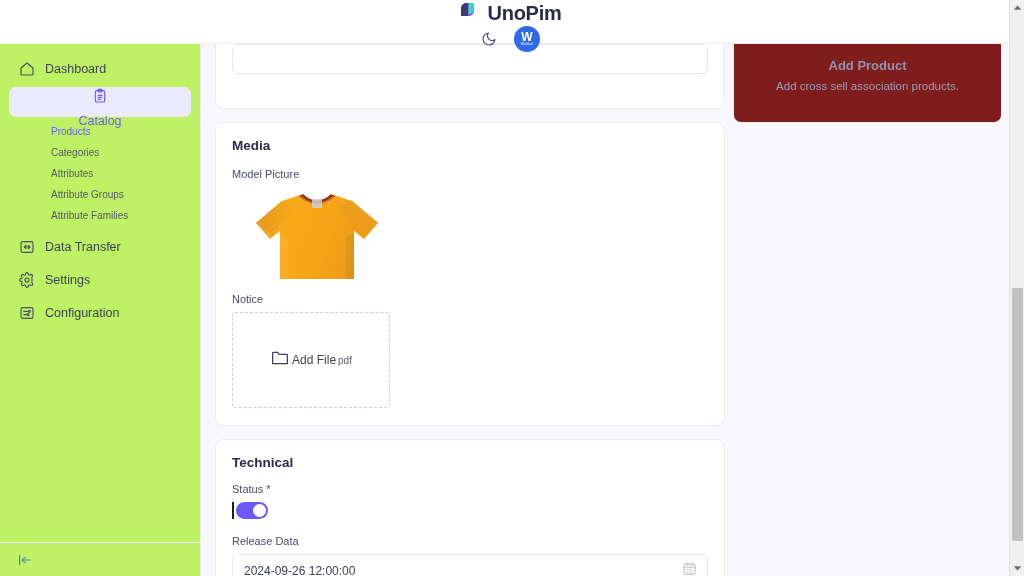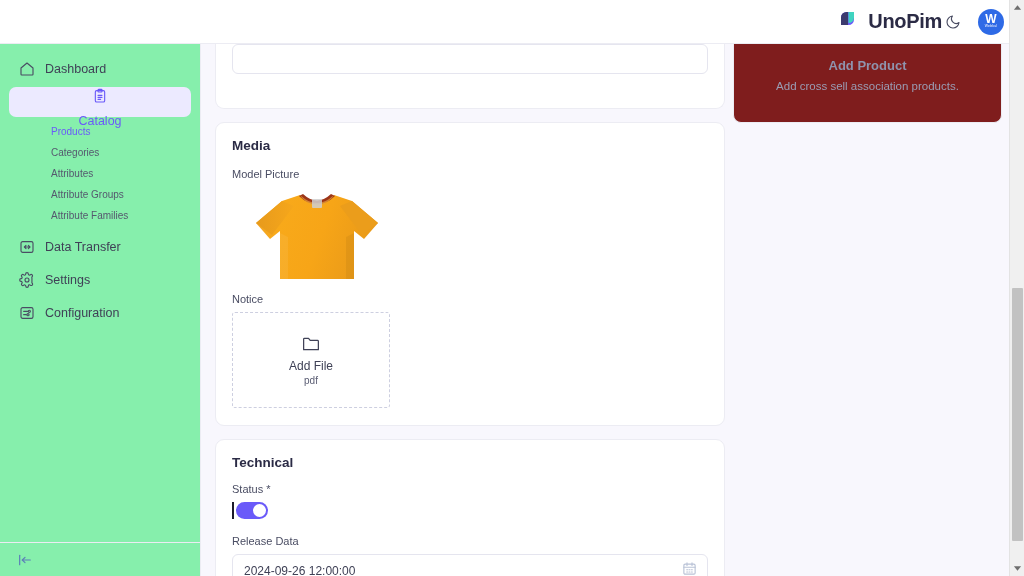--- a/index.html
+++ b/index.html
@@ -9,23 +9,23 @@
     background: #ffffff;
     overflow: hidden;
   }
   #app { position: relative; width: 1024px; height: 576px; display: flex; flex-direction: column; }
 
   
   .header {
     height: 44px; min-height: 44px;
     background: #ffffff;
     border-bottom: 1px solid #ececf3;
-    display: flex; align-items: center; justify-content: flex-end;
+    display: flex; align-items: center; justify-content: flex-start;
     padding: 0 20px 0 14px;
-    position: relative; z-index: 5;
+    position: relative; z-index: 5; flex-direction: column;
   }
   .brand { display: flex; align-items: center; gap: 5px; }
   .brand-mark { width: 26px; height: 26px; position: relative; }
   .brand-name { font-size: 20px; font-weight: 700; color: #2b2b45; letter-spacing: -0.3px; }
   .header-right { display: flex; align-items: center; gap: 14px; }
   .moon-btn { width: 22px; height: 22px; display: flex; align-items: center; justify-content: center; cursor: pointer; }
   .avatar {
     width: 26px; height: 26px; border-radius: 50%;
     background: #2e6ae6; color: #fff;
     display: flex; flex-direction: column; align-items: center; justify-content: center;
@@ -33,21 +33,21 @@
   }
   .avatar .wk { font-size: 12px; font-weight: 700; line-height: 10px; }
   .avatar .wk-sub { font-size: 3.4px; line-height: 5px; letter-spacing: 0.2px; }
 
   
   .body { flex: 1; display: flex; min-height: 0; position: relative; }
 
   
   .sidebar {
     width: 201px; min-width: 201px;
-    background: #86efac;
+    background: #bef264;
     border-right: 1px solid #ececf3;
     display: flex; flex-direction: column;
     position: relative;
   }
   .nav { padding: 10px 9px 0 9px; flex: 1; }
   .nav-item {
     display: flex; align-items: center; gap: 10px;
     height: 30px; padding: 0 9px; border-radius: 7px;
     color: #3f4156; font-size: 12.5px; cursor: pointer;
     margin-bottom: 3px;
@@ -93,21 +93,21 @@
   }
   .ghost-card-body { height: 34px; }
 
   
   .tshirt-wrap { width: 150px; height: 92px; overflow: hidden; margin-left: 10px; margin-bottom: 14px; }
   .tshirt { width: 150px; height: 110px; position: relative; }
 
   .dropzone {
     width: 158px; height: 96px;
     border: 1px dashed #cdcfe0; border-radius: 3px;
-    display: flex; flex-direction: column; align-items: center; justify-content: center;
+    display: flex; flex-direction: row; align-items: center; justify-content: center;
     gap: 2px; cursor: pointer; background: #fff;
   }
   .dz-label { font-size: 12px; color: #3f4156; }
   .dz-sub { font-size: 10px; color: #5a5d73; }
 
   
   .toggle {
     width: 32px; height: 17px; border-radius: 9px; background: #6a5af9;
     position: relative; cursor: pointer; margin-left: 2px;
   }

